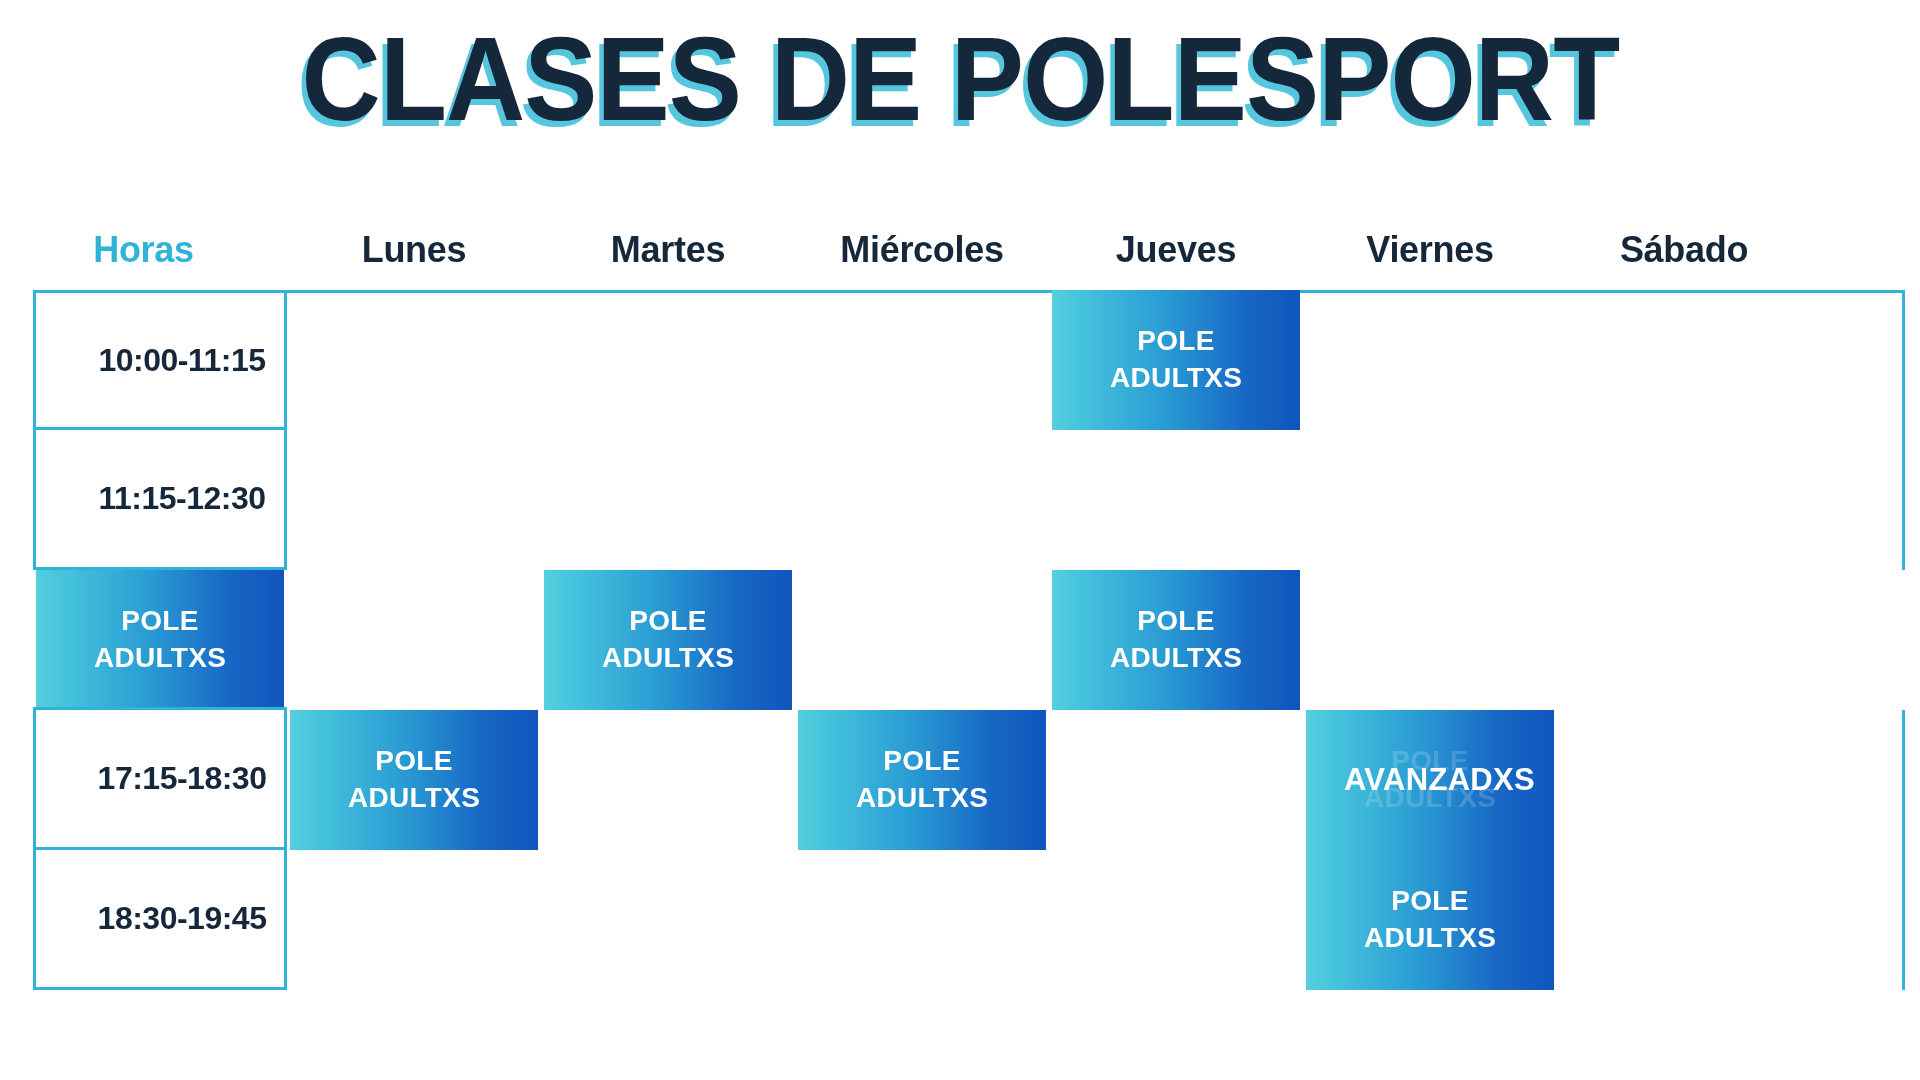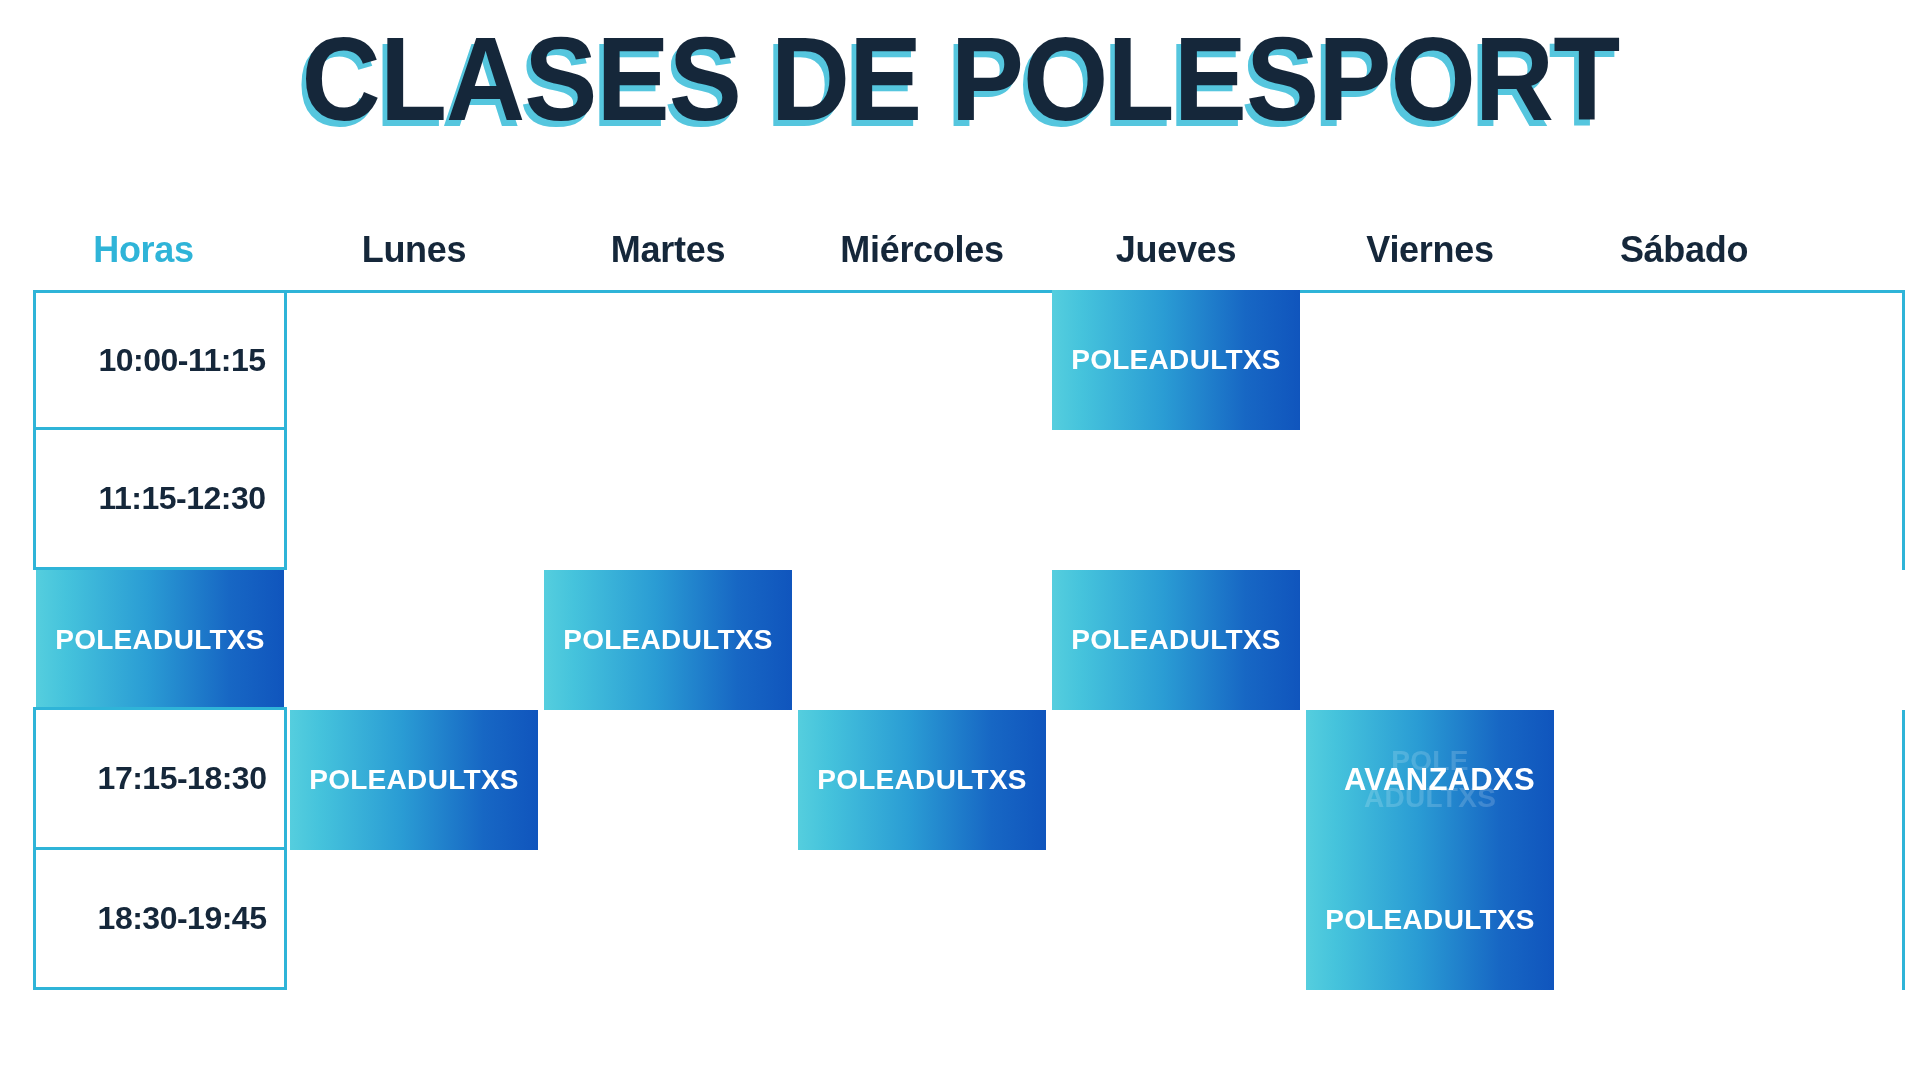--- a/index.html
+++ b/index.html
@@ -80,21 +80,21 @@
     width:254px;
     flex:0 0 254px;
     position:relative;
   }
 
   
   .block{
     position:absolute;
     left:3px; top:0; right:3px; bottom:0;
     background:linear-gradient(90deg,#55CEDE 0%,#45C3DC 12%,#2A9CD4 45%,#1767C4 78%,#1055BD 100%);
-    display:flex; flex-direction:row;
+    display:flex; flex-direction:column;
     align-items:center; justify-content:center;
     color:#ffffff;
     font-weight:700;
     font-size:28px;
     line-height:1.32;
     letter-spacing:0.3px;
     text-align:center;
     z-index:2;
   }
   .block .ln{ display:block; }

